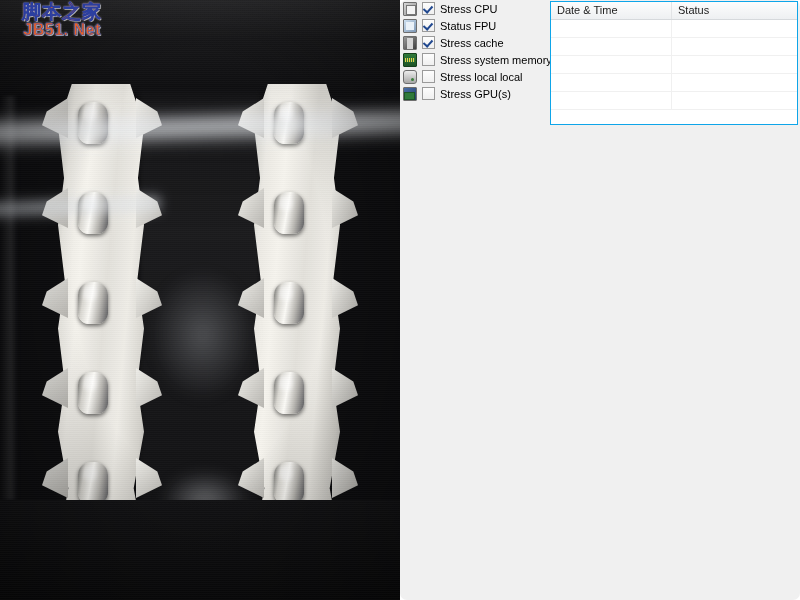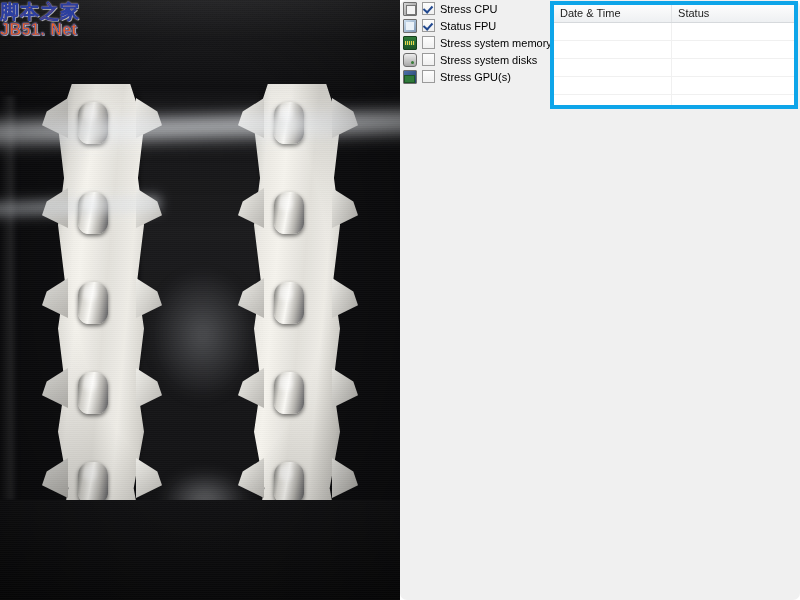--- a/index.html
+++ b/index.html
@@ -104,22 +104,22 @@
     pointer-events: none;
   }
   #ph-vignette {
     left:0; top:0; width:400px; height:600px;
     background: radial-gradient(ellipse at 50% 45%, rgba(0,0,0,0) 45%, rgba(0,0,0,.45) 100%);
     pointer-events:none;
   }
 
   
   #watermark {
-    position: absolute; left: 0; top: 2px;
-    width: 108px; 
+    position: absolute; left: 8px; top: 2px;
+    width: 108px; text-align: center;
     line-height: 1.05;
     text-shadow: 0 0 2px rgba(255,255,255,.9), 1px 1px 0 rgba(255,255,255,.6);
     pointer-events: none;
   }
   #wm-cn {
     font-size: 19px; font-weight: bold; letter-spacing: 1px;
     color: #e8632a;
     -webkit-text-stroke: .6px #2b3fa0;
   }
   #wm-en {
@@ -183,23 +183,23 @@
     width: 4px; height: 7px;
     border: solid #21488f;
     border-width: 0 2px 2px 0;
     transform: rotate(42deg);
   }
   .stress-label { white-space: nowrap; font-size: 11px; }
 
   
   #log-panel {
     position: absolute; left: 150px; top: 1px;
-    width: 248px; height: 108px;
+    width: 248px; height: 124px;
     background: #fff;
-    border: 4px solid #0ea5e9;
+    border: 1px solid #0ea5e9;
     box-sizing: border-box;
     overflow: hidden;
   }
   #log-head {
     display: flex; height: 17px;
     background: linear-gradient(180deg,#fdfdfd,#eef0f2);
     border-bottom: 1px solid #d6d9dc;
   }
   .log-col {
     font-size: 11px; padding: 2px 0 0 6px;
@@ -288,32 +288,39 @@
           <span class="stress-label">Stress CPU</span>
         </div>
         <div class="stress-row">
           <span class="stress-icon ico-fpu">
             <span class="ico-box"></span>
           </span>
           <span class="cbx checked"></span>
           <span class="stress-label">Status FPU</span>
         </div>
         <div class="stress-row">
+          <span class="stress-icon ico-cache">
+            <span class="ico-box"></span>
+          </span>
+          <span class="cbx checked"></span>
+          <span class="stress-label">Stress cache</span>
+        </div>
+        <div class="stress-row">
           <span class="stress-icon ico-mem">
             <span class="ico-box"></span>
           </span>
           <span class="cbx"></span>
           <span class="stress-label">Stress system memory</span>
         </div>
         <div class="stress-row">
           <span class="stress-icon ico-disk">
             <span class="ico-box"></span>
           </span>
           <span class="cbx"></span>
-          <span class="stress-label">Stress system disks</span>
+          <span class="stress-label">Stress local local</span>
         </div>
         <div class="stress-row">
           <span class="stress-icon ico-gpu">
             <span class="ico-box"></span>
           </span>
           <span class="cbx"></span>
           <span class="stress-label">Stress GPU(s)</span>
         </div>
       </div>
 

